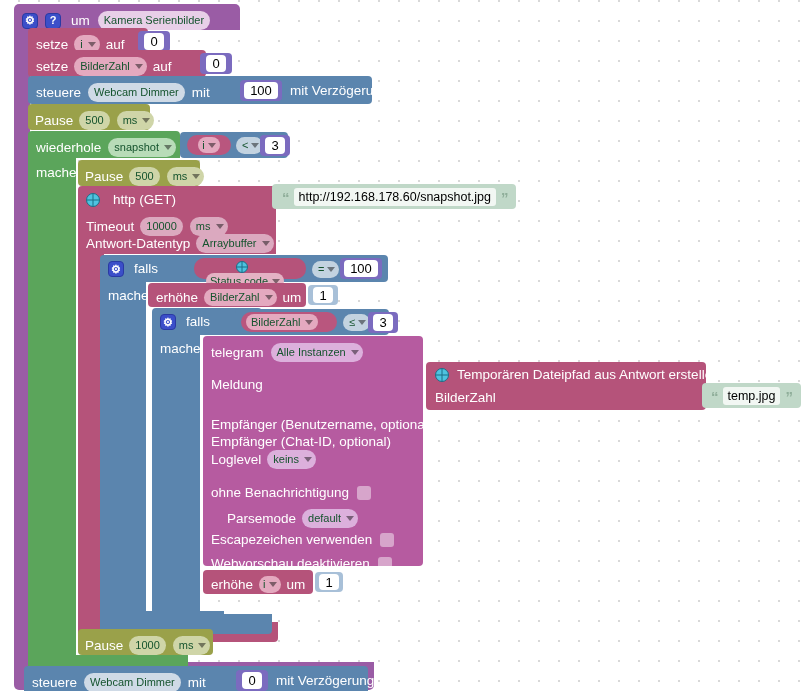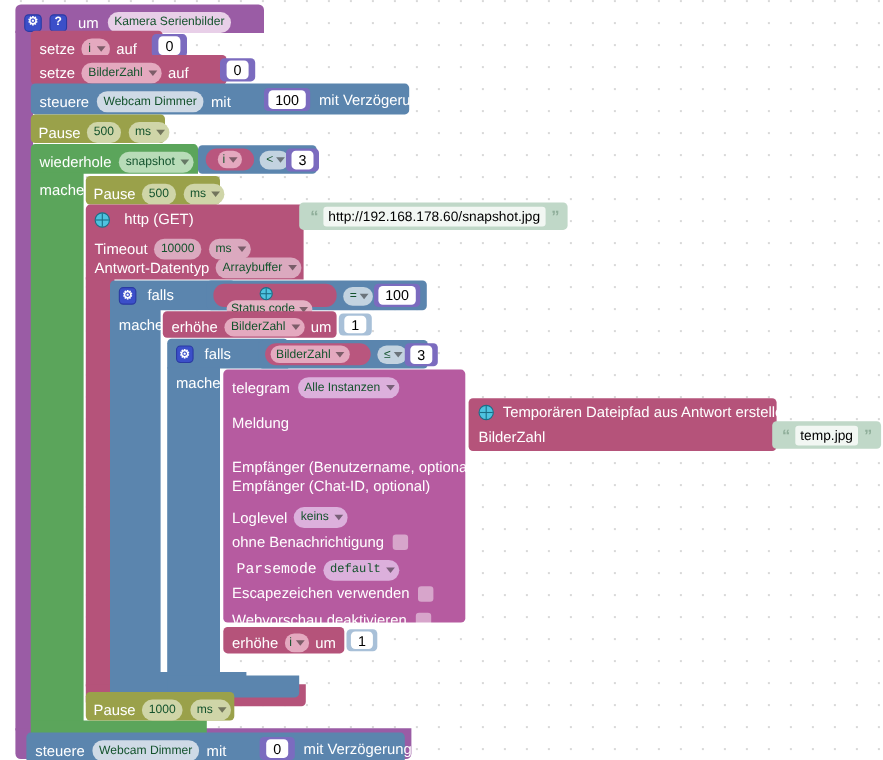--- a/index.html
+++ b/index.html
@@ -353,32 +353,32 @@
     <div class="row" style="left:8px;top:7px;">
       <span class="lbl">telegram</span>
       <span class="field dd" style="margin-left:7px;background:#dcb0dc;">
         <span>Alle Instanzen</span>
           <i class="caret"></i>
       </span>
     </div>
     <div class="row" style="left:8px;top:42px;">Meldung</div>
     <div class="row" style="left:8px;top:82px;">Empfänger (Benutzername, optional)</div>
     <div class="row" style="left:8px;top:99px;">Empfänger (Chat-ID, optional)</div>
-    <div class="row" style="left:8px;top:125px;">
+    <div class="row" style="left:8px;top:114px;">
       <span class="lbl">Loglevel</span>
       <span class="field dd" style="margin-left:6px;background:#dcb0dc;">
         <span>keins</span>
           <i class="caret"></i>
       </span>
     </div>
     <div class="row" style="left:8px;top:150px;">
       <span class="lbl">ohne Benachrichtigung</span>
       <span class="cbx" style="margin-left:8px;"></span>
     </div>
-    <div class="row" style="left:12px;top:173px;font-family:Liberation Mono, monospace;">
+    <div class="row" style="left:24px;top:173px;">
       <span class="lbl">Parsemode</span>
       <span class="field dd" style="margin-left:6px;background:#dcb0dc;">
         <span>default</span>
           <i class="caret"></i>
       </span>
     </div>
     <div class="row" style="left:8px;top:197px;">
       <span class="lbl">Escapezeichen verwenden</span>
       <span class="cbx" style="margin-left:8px;"></span>
     </div>

